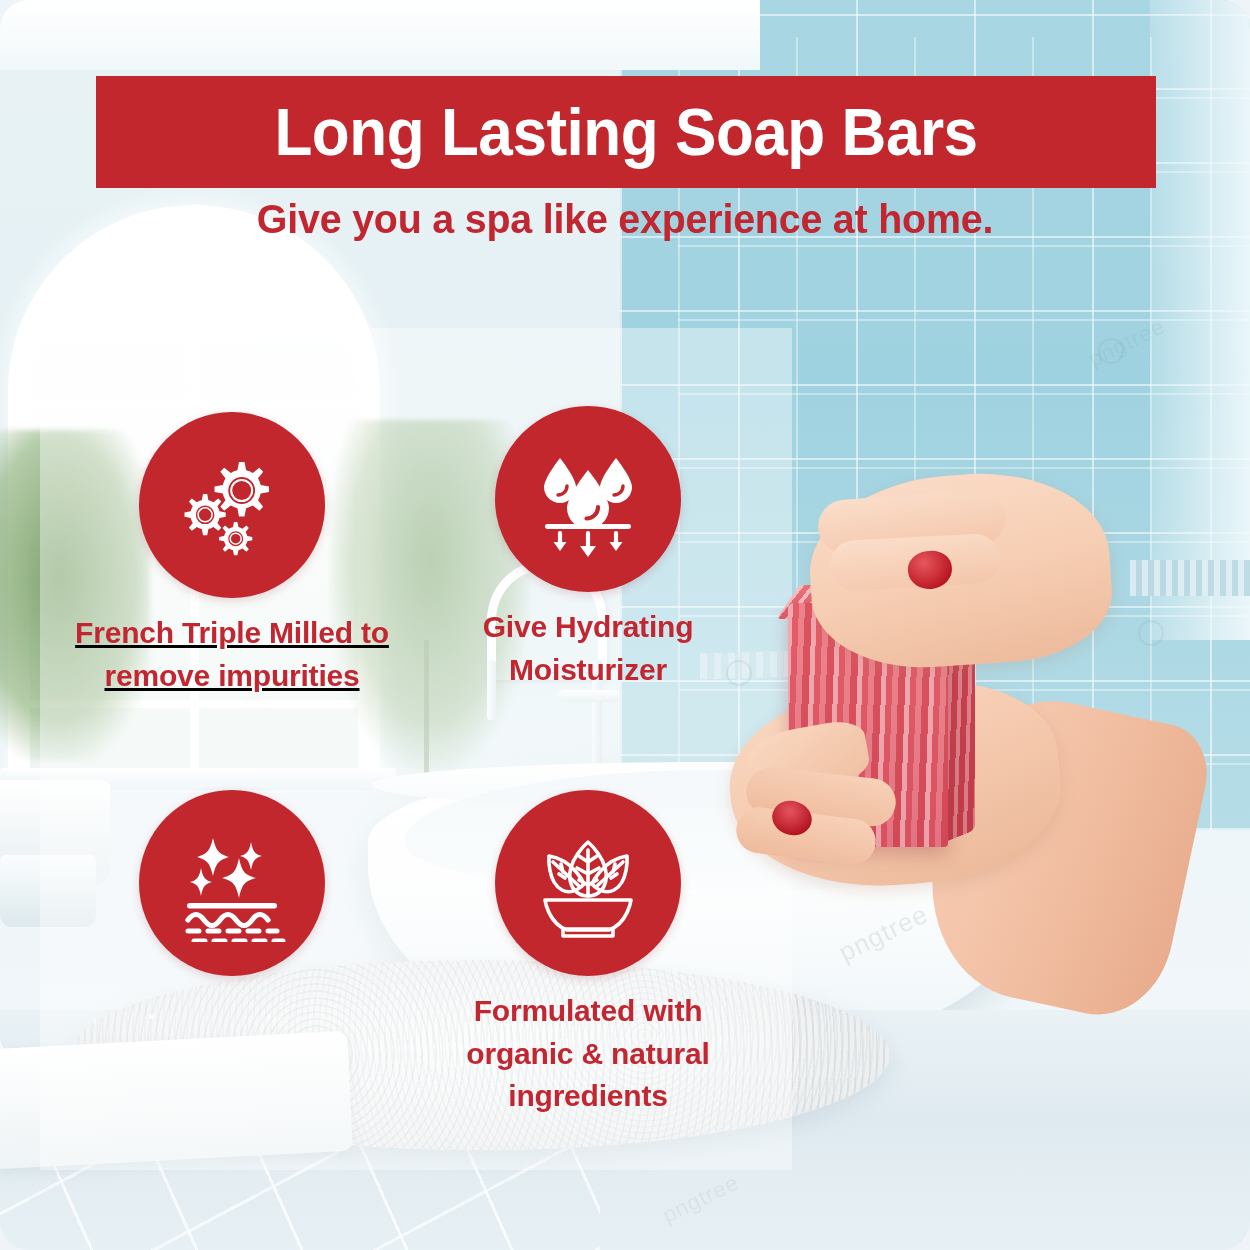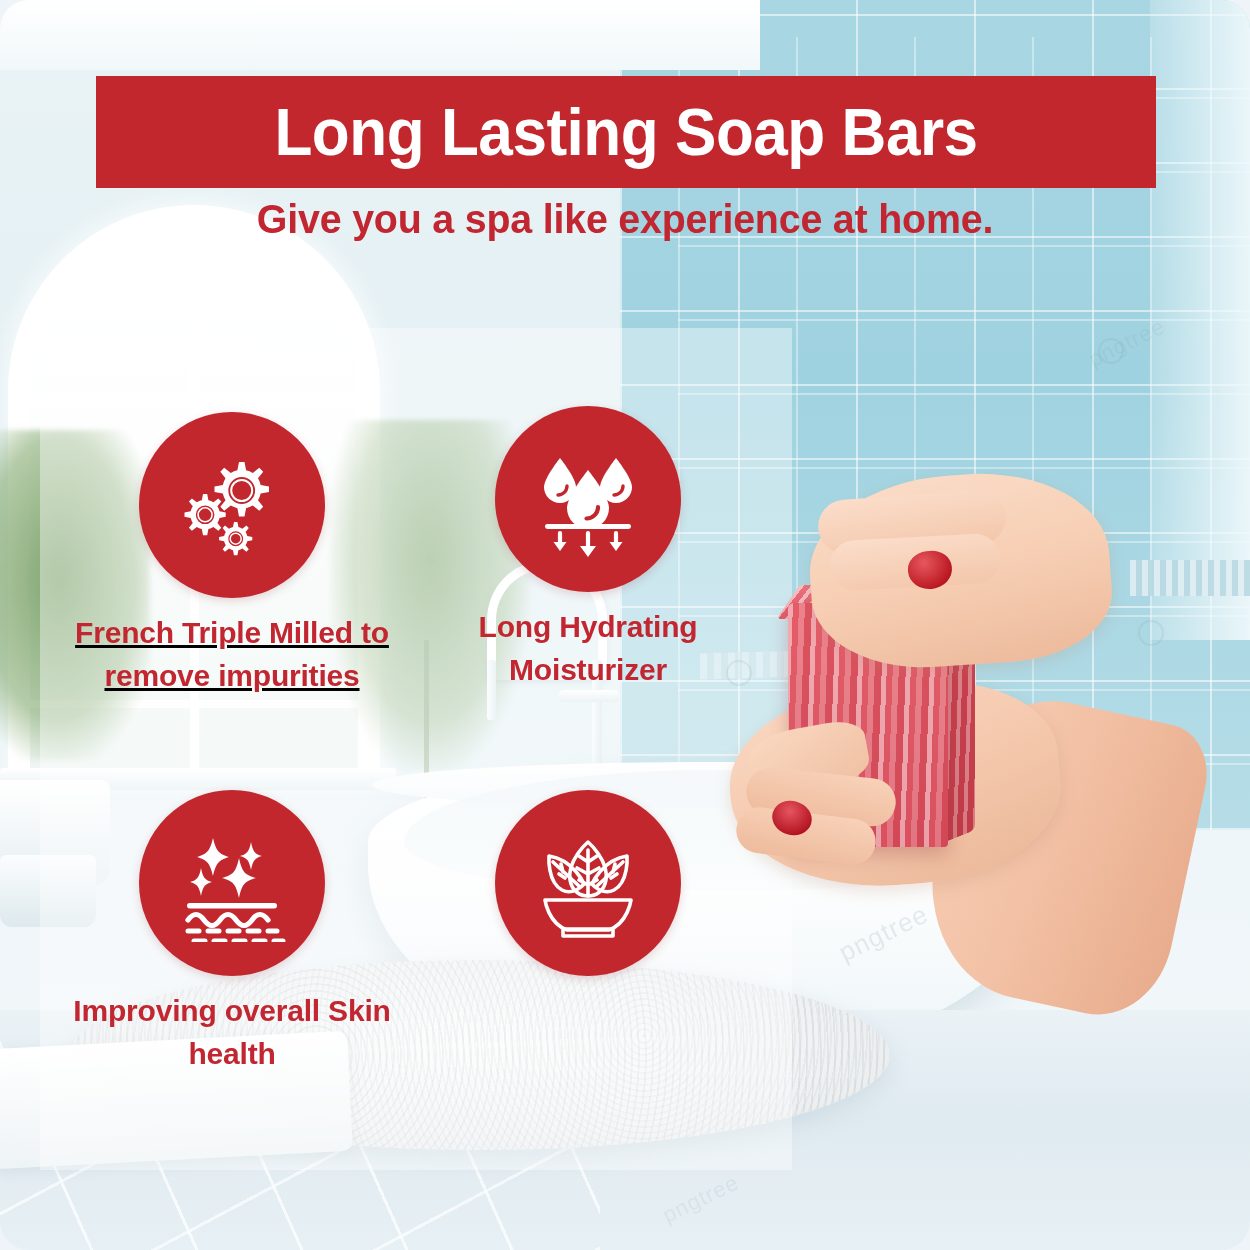--- a/index.html
+++ b/index.html
@@ -467,21 +467,21 @@
               <line x1="59" y1="93" x2="59" y2="112"></line>
               <line x1="87" y1="93" x2="87" y2="106"></line>
             </g>
             <path d="M24.5 102 L31 111 L37.5 102 Z"></path>
             <path d="M51 106 L59 117 L67 106 Z"></path>
             <path d="M80.5 102 L87 111 L93.5 102 Z"></path>
           </g>
         </svg>
       </span>
     </div>
-    <div class="caption">Long Hydrating Moisturizer</div>
+    <div class="caption">Give Hydrating Moisturizer</div>
   </div>
 
   <div class="feature f3">
     <div class="badge">
       <span>
         <svg width="118" height="118" viewBox="0 0 118 118">
           <g fill="#ffffff">
 
             <path d="M40 14 C43 27 46 30 56 33 C46 36 43 39 40 52 C37 39 34 36 24 33 C34 30 37 27 40 14 Z"></path>
             <path d="M78 18 C80 28 82 30 89 32 C82 34 80 36 78 46 C76 36 74 34 67 32 C74 30 76 28 78 18 Z"></path>
@@ -491,21 +491,20 @@
             <rect x="14" y="79" width="90" height="5.4" rx="2.7"></rect>
 
             <path d="M15 96 q8 -11 16 0 t16 0 t16 0 t16 0 t16 0" fill="none" stroke="#ffffff" stroke-width="5.2" stroke-linecap="round"></path>
 
             <line x1="15" y1="107" x2="104" y2="107" stroke="#ffffff" stroke-width="5" stroke-linecap="round" stroke-dasharray="11 9"></line>
             <line x1="21" y1="117" x2="110" y2="117" stroke="#ffffff" stroke-width="5" stroke-linecap="round" stroke-dasharray="11 9"></line>
           </g>
         </svg>
       </span>
     </div>
-    <div class="caption">Improving overall Skin health</div>
   </div>
 
   <div class="feature f4">
     <div class="badge">
       <span>
         <svg width="118" height="118" viewBox="0 0 118 118">
           <g fill="none" stroke="#ffffff" stroke-width="3.6" stroke-linejoin="round" stroke-linecap="round">
 
             <path d="M20 32 C20 32 18 58 33 66 C45 72 55 60 55 60 C55 60 45 36 20 32 Z"></path>
             <path d="M24 38 L50 62 M32 40 L34 48 M30 50 L36 54"></path>
@@ -515,20 +514,21 @@
 
             <path d="M59 18 C59 18 38 36 41 56 C43 68 52 72 59 72 C66 72 75 68 77 56 C80 36 59 18 59 18 Z"></path>
             <path d="M59 26 L59 72 M59 38 L50 32 M59 38 L68 32 M59 50 L48 44 M59 50 L70 44 M59 61 L50 56 M59 61 L68 56"></path>
 
             <path d="M16 76 L102 76 C102 76 99 99 80 106 L38 106 C19 99 16 76 16 76 Z"></path>
             <path d="M34 105 L84 105 L84 112 L34 112 Z"></path>
           </g>
         </svg>
       </span>
     </div>
+    <div class="caption">Formulated with organic &amp; natural ingredients</div>
   </div>
 
   <div class="wm wm-a">pngtree</div>
   <div class="wm wm-b">pngtree</div>
   <div class="wm wm-c">pngtree</div>
   <div class="wm-ring wm-r1"></div>
   <div class="wm-ring wm-r2"></div>
   <div class="wm-ring wm-r3"></div>
 
 </div>

